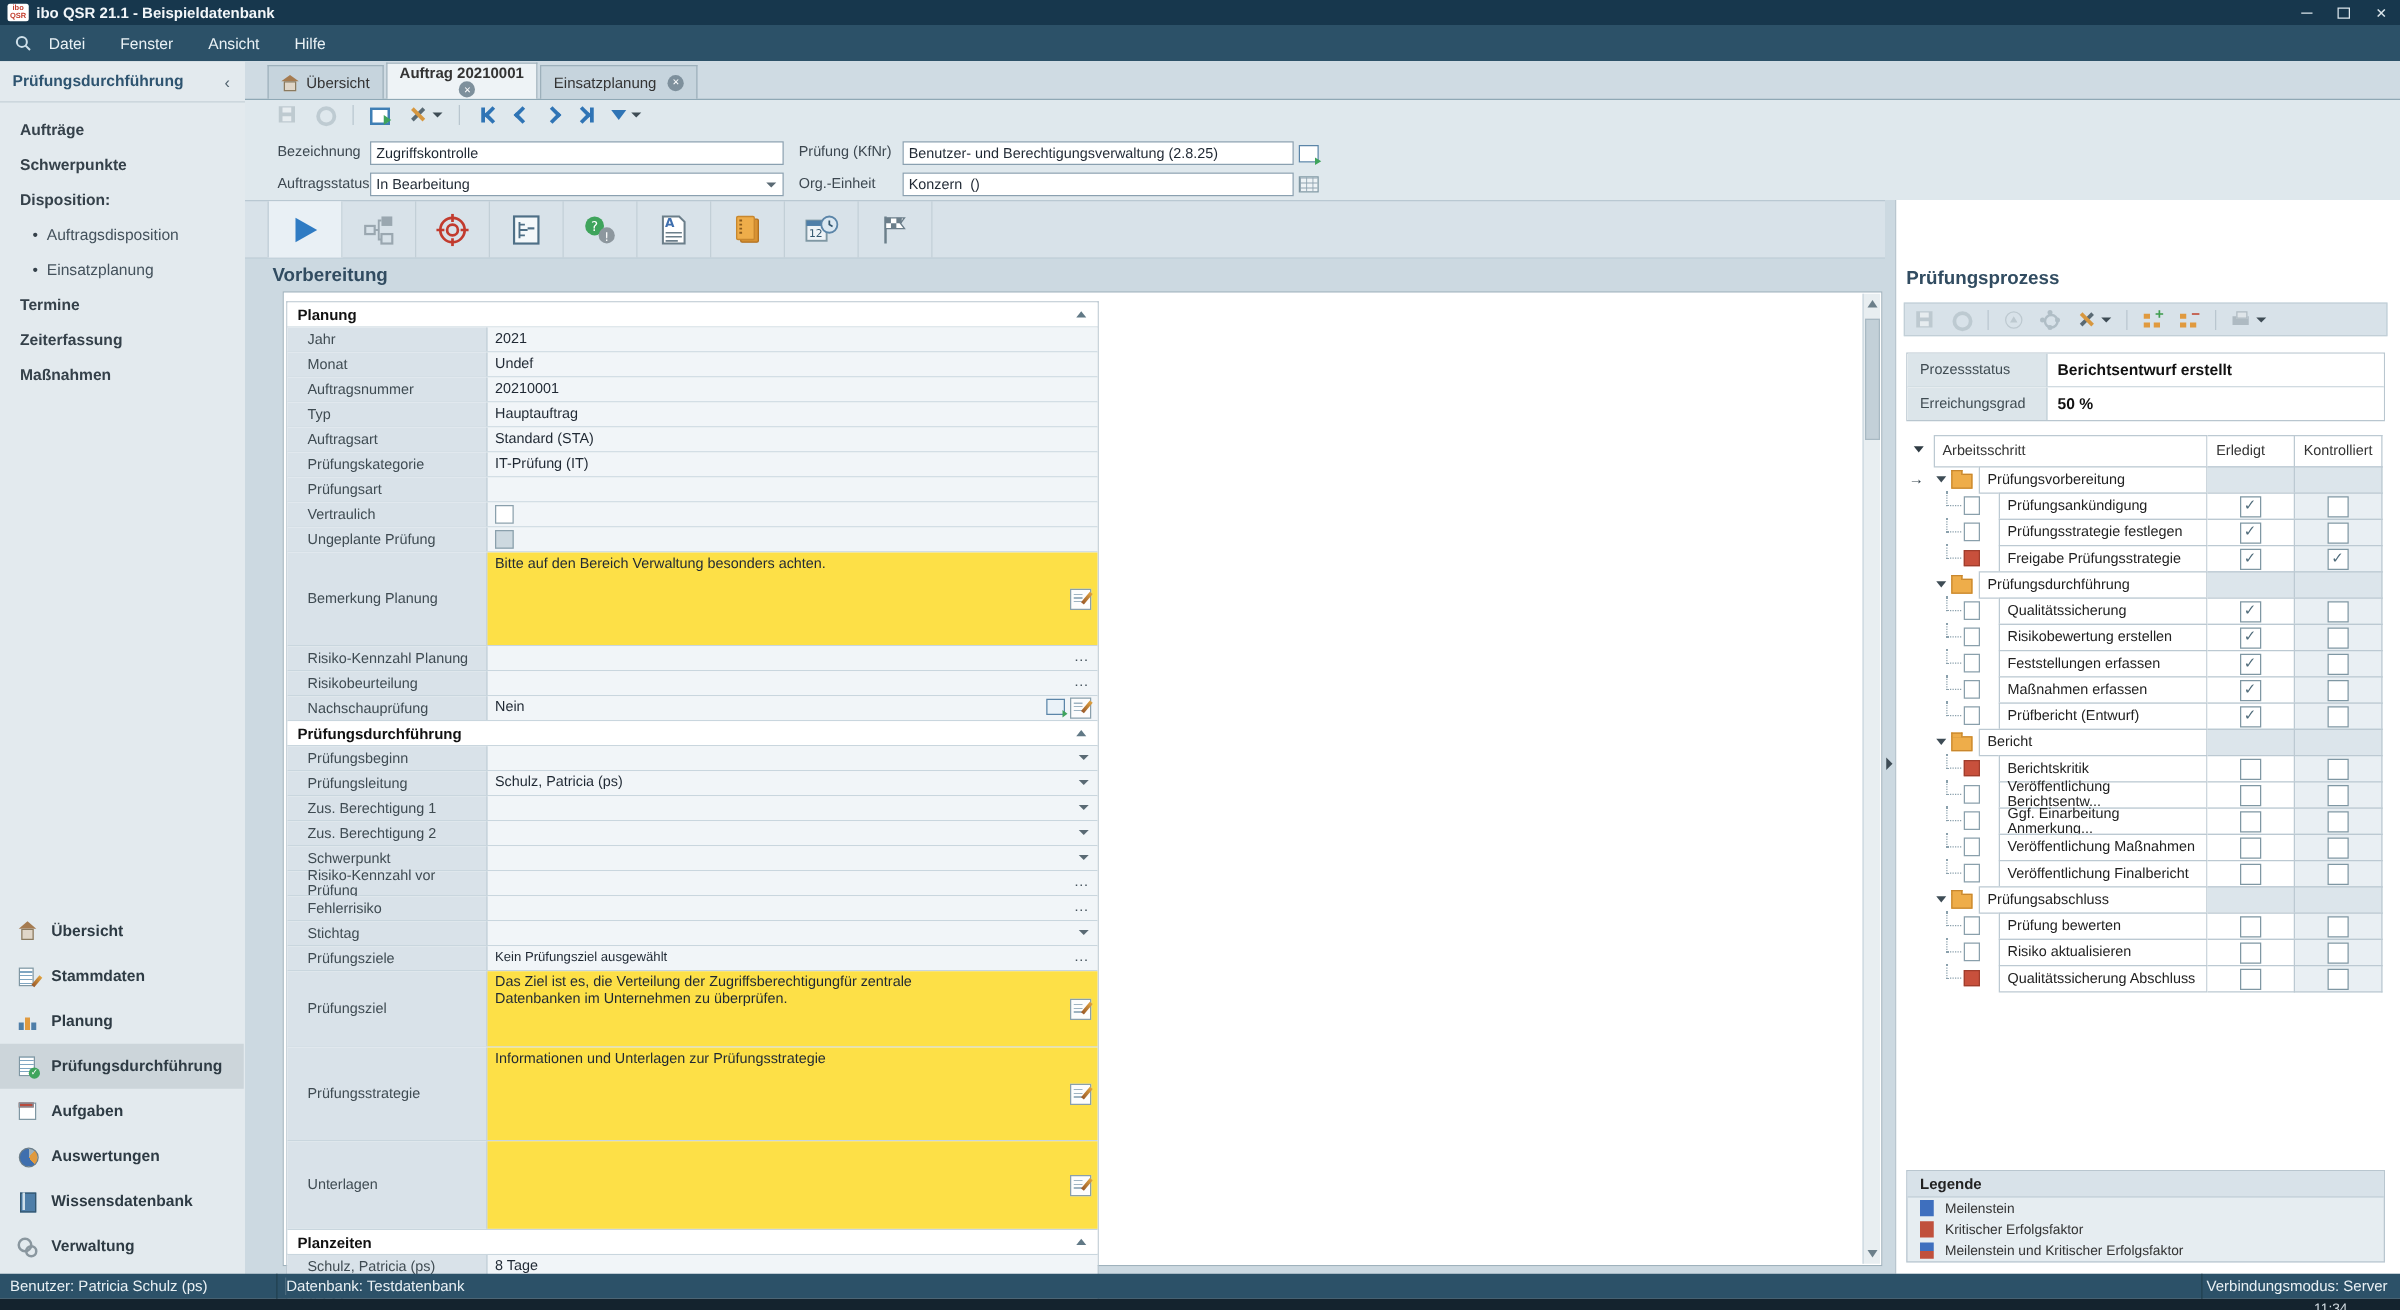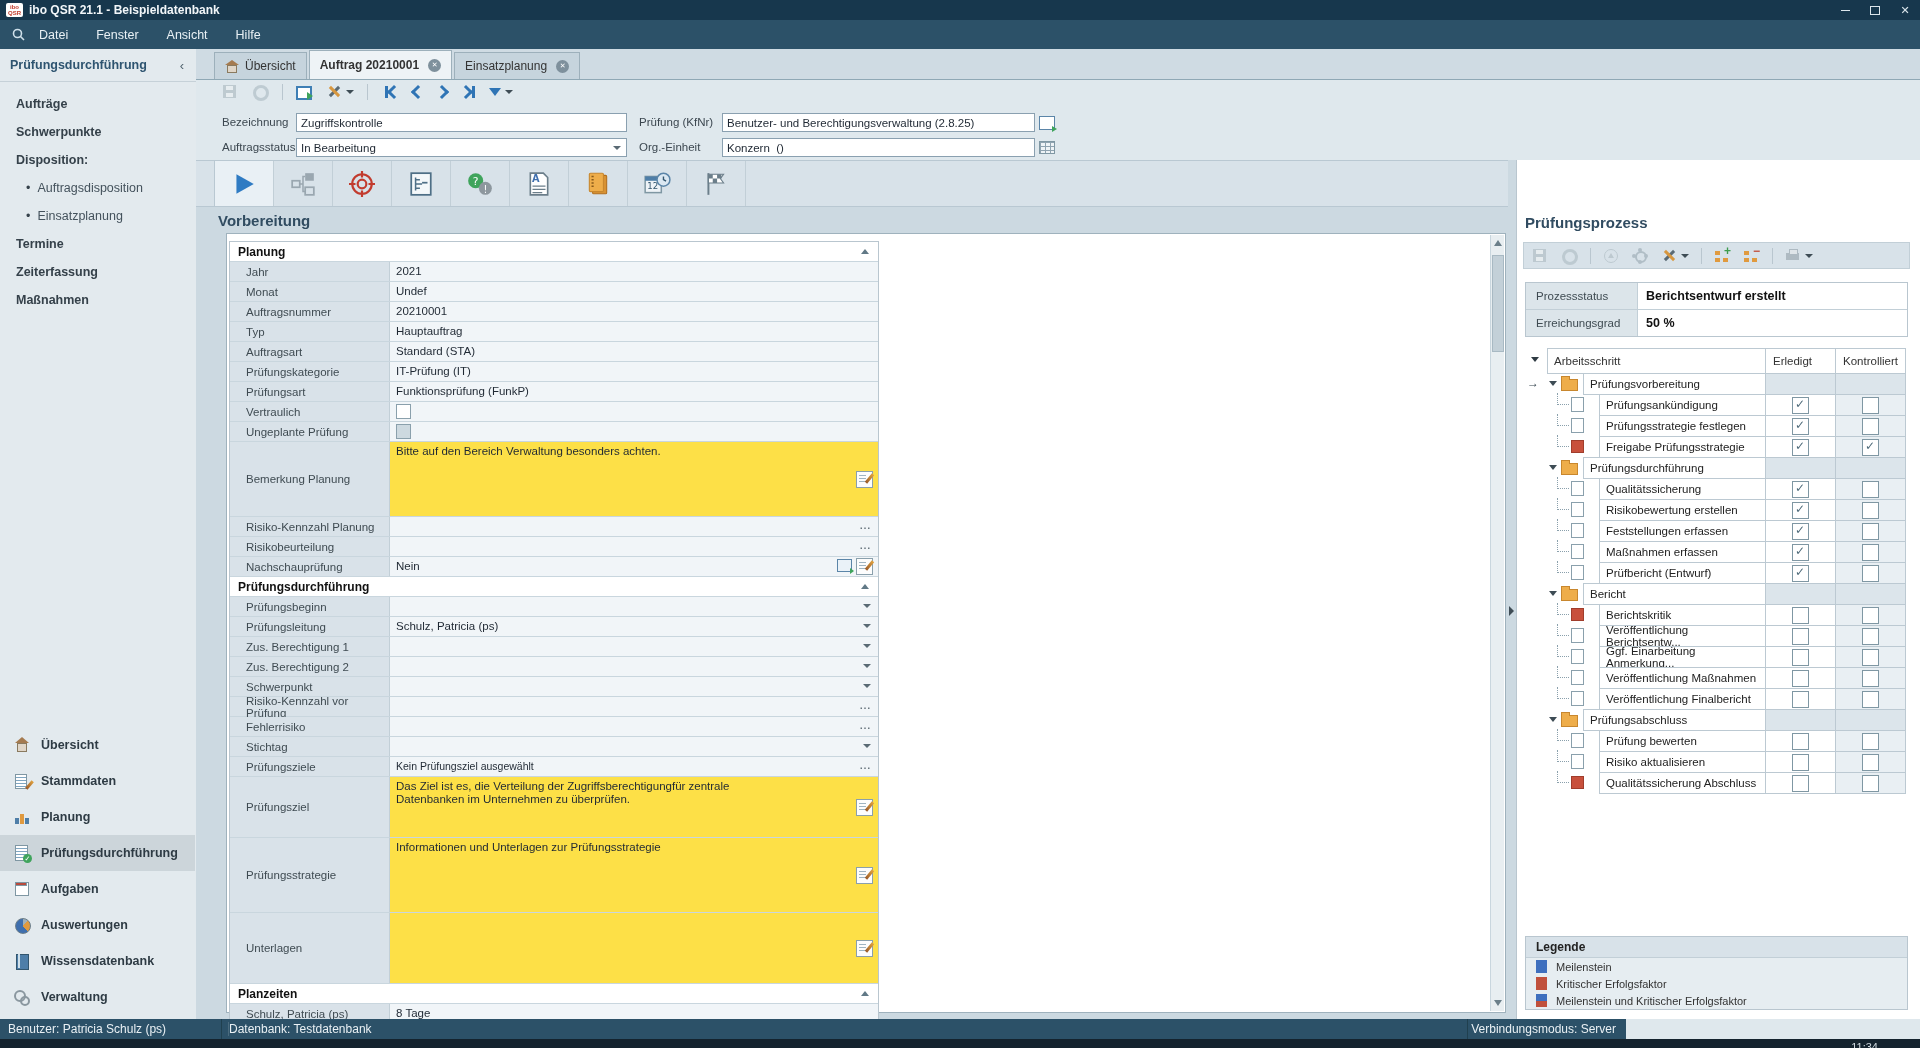--- a/index.html
+++ b/index.html
@@ -44,21 +44,21 @@
   .nic.c-pie::before{content:"";position:absolute;left:1px;top:1px;width:14px;height:14px;border-radius:50%;background:conic-gradient(#9fb0ba 0 40deg,#e09a3f 40deg 140deg,#3f6fae 140deg 360deg);border:1px solid #6b7d88;}
   .nic.c-book::before{content:"";position:absolute;left:2px;top:1px;width:11px;height:14px;background:#4e7ea8;border:1px solid #33566e;}
   .nic.c-book::after{content:"";position:absolute;left:4px;top:1px;width:2px;height:14px;background:#cfe0ea;}
   .nic.c-gears::before{content:"";position:absolute;left:0;top:1px;width:8px;height:8px;border:2px solid #8a979f;border-radius:50%;}
   .nic.c-gears::after{content:"";position:absolute;right:1px;bottom:0;width:6px;height:6px;border:2px solid #8a979f;border-radius:50%;}
   
   .content{position:absolute;left:196px;top:49px;width:1724px;height:970px;background:#dfe8ed;}
   
   .tabstrip{position:absolute;left:0;top:0;width:1724px;height:31px;display:flex;align-items:flex-end;padding-left:18px;box-sizing:border-box;border-bottom:1px solid #8fa8b5;background:#cfdbe3;}
   .tab{height:26px;display:flex;align-items:center;padding:0 10px;background:#c6d4dd;border:1px solid #9db0bb;border-bottom:none;margin-right:2px;font-size:12px;color:#333;}
-  .tab.c-active{background:#eef3f6;font-weight:bold;height:28px;}
+  .tab.c-active{background:#eef3f6;font-weight:bold;height:28px;flex-direction:column;}
   .tabicon{display:none;}
   .tabicon.c-home{display:inline-block;width:14px;height:12px;position:relative;margin-right:6px;}
   .tabicon.c-home::before{content:"";position:absolute;left:0;top:0;border-left:7px solid transparent;border-right:7px solid transparent;border-bottom:5px solid #a57b50;}
   .tabicon.c-home::after{content:"";position:absolute;left:2px;top:5px;width:8px;height:6px;background:#e0d6c8;border:1px solid #8a7a5f;}
   .tabclose{display:none;}
   .tabclose.c-x{display:flex;width:13px;height:13px;border-radius:50%;background:#7e909c;color:#fff;font-size:7px;align-items:center;justify-content:center;margin-left:9px;}
   .tabclose.c-x::before{content:"✕";}
   
   .topbar{position:absolute;left:0;top:31px;width:1724px;height:24px;display:flex;align-items:center;padding-left:26px;box-sizing:border-box;gap:13px;}
   .tsep{width:1px;height:16px;background:#b9c6cf;}
@@ -179,21 +179,21 @@
   .cb.c-on::after{content:"✓";position:absolute;left:2px;top:-1px;color:#4f6b7a;font-size:12px;}
   
   .rp-legend{position:absolute;left:8px;top:776px;right:12px;height:72px;border:1px solid #b9c6cf;background:#e6edf1;}
   .lg-head{height:20px;background:#d8e2e9;border-bottom:1px solid #c2cfd7;display:flex;align-items:center;padding-left:10px;font-weight:bold;font-size:12px;color:#222;}
   .lg-item{display:flex;align-items:center;height:17px;padding-left:10px;font-size:11px;color:#333;}
   .lg-sq{width:11px;height:13px;margin-right:9px;flex:0 0 11px;}
   .lg-sq.c-blue{background:#3e6fbe;}
   .lg-sq.c-red{background:#c0503c;}
   .lg-sq.c-both{background:linear-gradient(180deg,#3e6fbe 0 50%,#c0503c 50% 100%);}
   
-  .statusbar{position:absolute;left:0;top:1019px;width:1626px;height:20px;background:#2c5168;color:#e9f0f4;font-size:12px;}
+  .statusbar{position:absolute;left:0;top:1019px;width:1920px;height:20px;background:#2c5168;color:#e9f0f4;font-size:12px;}
   .st-user{position:absolute;left:8px;top:3px;}
   .st-db{position:absolute;left:228px;top:3px;border-left:1px solid #4a6a7d;padding-left:0;}
   .st-sep1{position:absolute;left:221px;top:0;height:20px;border-left:1px solid #20404f;}
   .st-sep2{position:absolute;right:158px;top:0;height:20px;border-left:1px solid #20404f;}
   .st-conn{position:absolute;right:10px;top:3px;}
   .taskbar{position:absolute;left:0;top:1039px;width:1920px;height:9px;background:#14232e;overflow:hidden;}
   .tb-time{position:absolute;right:42px;top:2px;color:#cfd8de;font-size:11px;}
 </style>
 </head>
 <body>
@@ -524,25 +524,20 @@
             <span class="fvtext">IT-Prüfung (IT)</span>
 
           </div>
 
         </div>
 
         <div class="frow c-field">
           <div class="flab">
               <span>Prüfungsart</span>
             </div>
-          <div class="fval">
-
-            <span class="fvtext">Funktionsprüfung (FunkP)</span>
-
-          </div>
 
         </div>
 
         <div class="frow c-field c-cbx">
           <div class="flab">
               <span>Vertraulich</span>
             </div>
           <div class="fval">
             <span class="fcb"></span>
             <span class="fvtext"></span>

